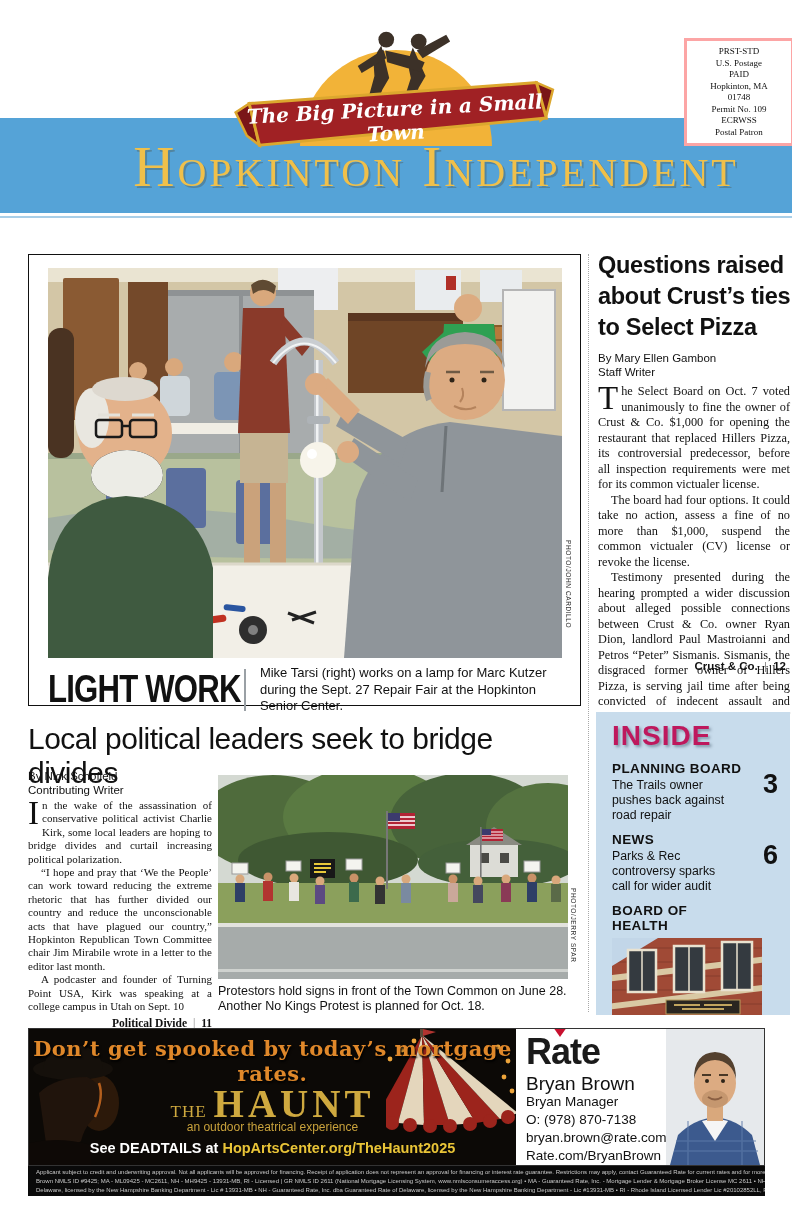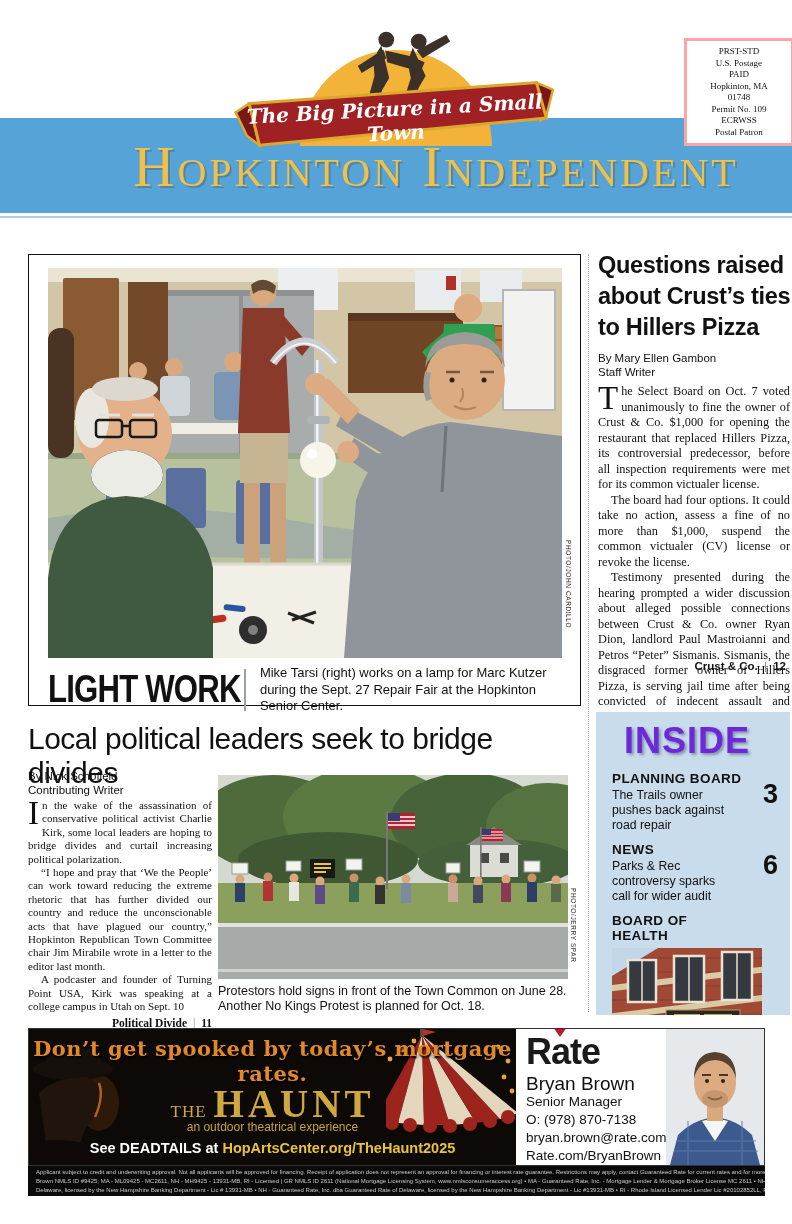--- a/index.html
+++ b/index.html
@@ -37,21 +37,21 @@
   .serif-body{font-family:"Liberation Serif",serif;text-align:justify;}
   .r-body{position:absolute;left:598px;top:384px;width:192px;font-size:12.3px;line-height:15.5px;}
   .serif-body p{margin:0;text-indent:13px;}
   .serif-body p.first{text-indent:0;}
   .dropcap{float:left;font-family:"Liberation Serif",serif;font-size:33px;line-height:27px;padding:1px 3px 0 0;}
   .jump{font-size:11.5px;font-weight:700;text-align:right;}
   .jump .sep{color:#888;font-weight:400;padding:0 3px;}
   .r-jump{position:absolute;left:598px;top:660px;width:188px;}
   
   .inside{position:absolute;left:596px;top:712px;width:194px;height:303px;background:#c8dcec;overflow:hidden;}
-  .inside-title{margin:8px 0 2px 28px;font-size:36px;font-weight:800;color:#6d28d9;letter-spacing:1px;
+  .inside-title{margin:8px 0 2px 16px;font-size:28px;font-weight:800;color:#be185d;letter-spacing:1px;
        text-shadow:2px 2px 3px rgba(70,90,110,.55);}
   .in-item{position:relative;margin:9px 12px 0 16px;padding-right:32px;}
   .in-sec{font-size:13.5px;font-weight:800;letter-spacing:.4px;}
   .in-teaser{font-size:12.3px;line-height:15px;margin-top:2px;width:124px;}
   .in-page{position:absolute;right:0;top:8px;font-size:27px;font-weight:700;}
   .boh-photo{display:block;width:150px;height:84px;margin:5px 0 4px 0;}
   
   .l-head{position:absolute;left:28px;top:722px;width:548px;font-size:30px;font-weight:400;letter-spacing:-.5px;}
   .l-byline{position:absolute;left:28px;top:770px;}
   .l-body{position:absolute;left:28px;top:799px;width:184px;font-size:11px;line-height:13.4px;}
@@ -235,21 +235,21 @@
     <div class="vcredit lead-credit">PHOTO/JOHN CARDILLO</div>
     <div class="kicker-row">
       <div class="kicker">LIGHT WORK</div>
       <div class="kicker-div"></div>
       <div class="lead-cap">Mike Tarsi (right) works on a lamp for Marc Kutzer during the Sept. 27 Repair Fair at the Hopkinton Senior Center.</div>
     </div>
   </div>
 
   <div class="col-sep"></div>
 
-  <div class="r-head">Questions raised about Crust’s ties to Hillers Pizza</div>
+  <div class="r-head">Questions raised about Crust’s ties to Select Pizza</div>
   <div class="byline r-byline">
     <div>By Mary Ellen Gambon</div>
     <div>Staff Writer</div>
   </div>
   <div class="serif-body r-body">
     <p class="first"><span class="dropcap">T</span><span>he Select Board on Oct. 7 voted unanimously to fine the owner of Crust &amp; Co. $1,000 for opening the restaurant that replaced Hillers Pizza, its controversial predecessor, before all inspection requirements were met for its common victualer license.</span></p>
     <p>The board had four options. It could take no action, assess a fine of no more than $1,000, suspend the common victualer (CV) license or revoke the license.</p>
     <p>Testimony presented during the hearing prompted a wider discussion about alleged possible connections between Crust &amp; Co. owner Ryan Dion, landlord Paul Mastroianni and Petros “Peter” Sismanis. Sismanis, the disgraced former owner of Hillers Pizza, is serving jail time after being convicted of indecent assault and battery on a person over 14 years of age and two counts of witness intimidation. Crust &amp; Co. took over its location at 77 West Main Street, keeping basically the same menu and several staff members.</p>
   </div>
   <div class="jump r-jump">
@@ -429,21 +429,21 @@
         <div class="haunt-cta">
           <span>See DEADTAILS at</span>
           <span class="url">HopArtsCenter.org/TheHaunt2025</span>
         </div>
       </div>
     </div>
     <div class="rate">
       <div class="rate-logo"><span>R</span><span class="rate-a"><span>a</span><span class="rate-arrow"></span></span><span>te</span></div>
       <div class="rate-info">
         <div class="rate-name">Bryan Brown</div>
-        <div>Senior Manager</div>
+        <div>Bryan Manager</div>
         <div>O: (978) 870-7138</div>
         <div>bryan.brown@rate.com</div>
         <div>Rate.com/BryanBrown</div>
       </div>
       <svg class="bryan" viewBox="0 0 98 136">
         <rect width="98" height="136" fill="#eceff1"></rect>
         <rect width="98" height="136" fill="#dfe4e8" opacity=".5"></rect>
         <path d="M4 136 L12 106 Q28 90 49 88 Q70 90 86 106 L94 136 Z" fill="#3c5a8e"></path>
         <path d="M10 112 h80 M8 122 h84 M22 92 v44 M49 88 v20 M76 92 v44" stroke="#5f7cab" stroke-width="1.6" opacity=".6"></path>
         <path d="M36 92 L49 89 L62 92 L49 112 Z" fill="#f5f5f5"></path>

